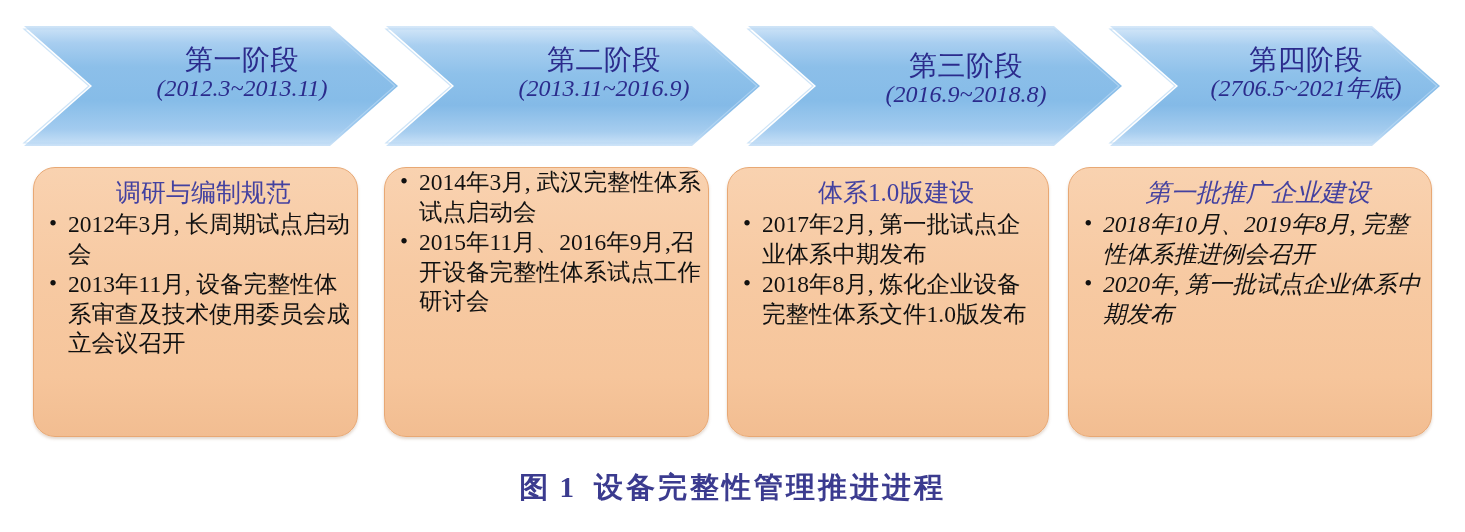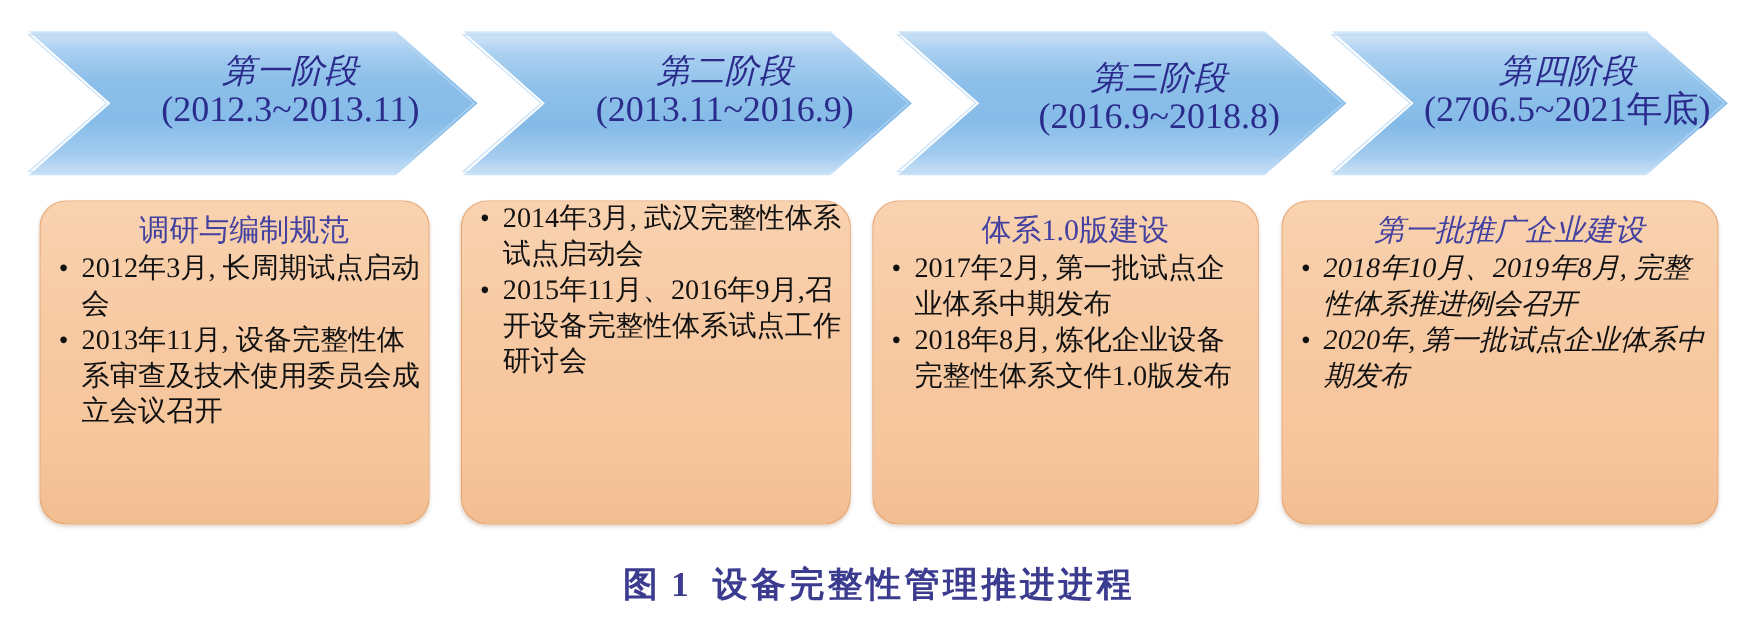--- a/index.html
+++ b/index.html
@@ -39,26 +39,26 @@
     text-align: center;
     color: #2b2b8c;
     font-family: "Liberation Serif", "DejaVu Serif", serif;
     line-height: 1.12;
     pointer-events: none;
   }
   .arrow-label .ln1 {
     display: block;
     font-size: 28px;
     letter-spacing: 0.5px;
-    font-style: italic;
   }
   .arrow-label .ln2 {
     display: block;
-    font-size: 30px;
+    font-size: 24px;
     letter-spacing: 0px;
+    font-style: italic;
   }
 
   
   .box {
     position: absolute;
     top: 167px;
     height: 270px;
     border-radius: 22px;
     background: linear-gradient(180deg, #f9d2b0 0%, #f7caa3 38%, #f6c59b 78%, #f2bd91 100%);
     border: 1.6px solid #e8a874;

